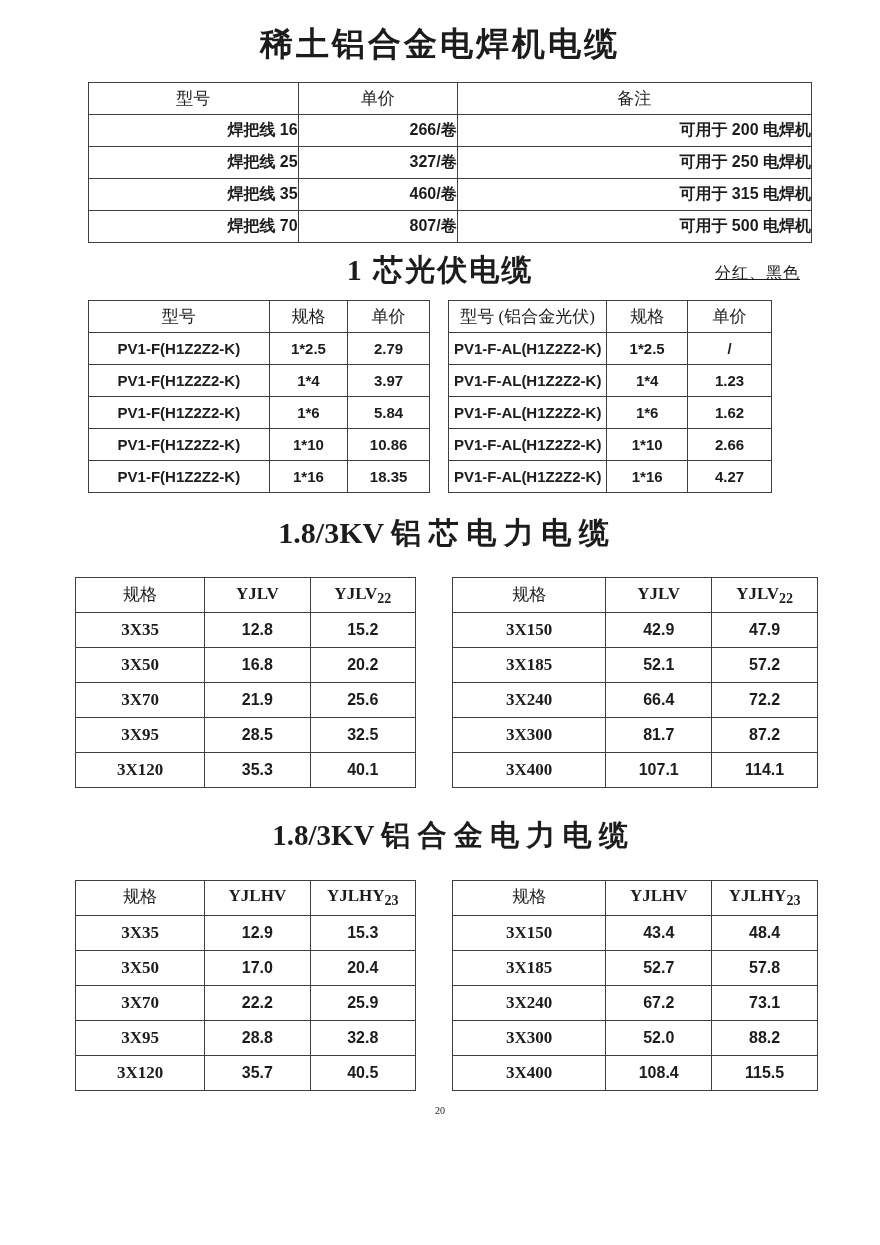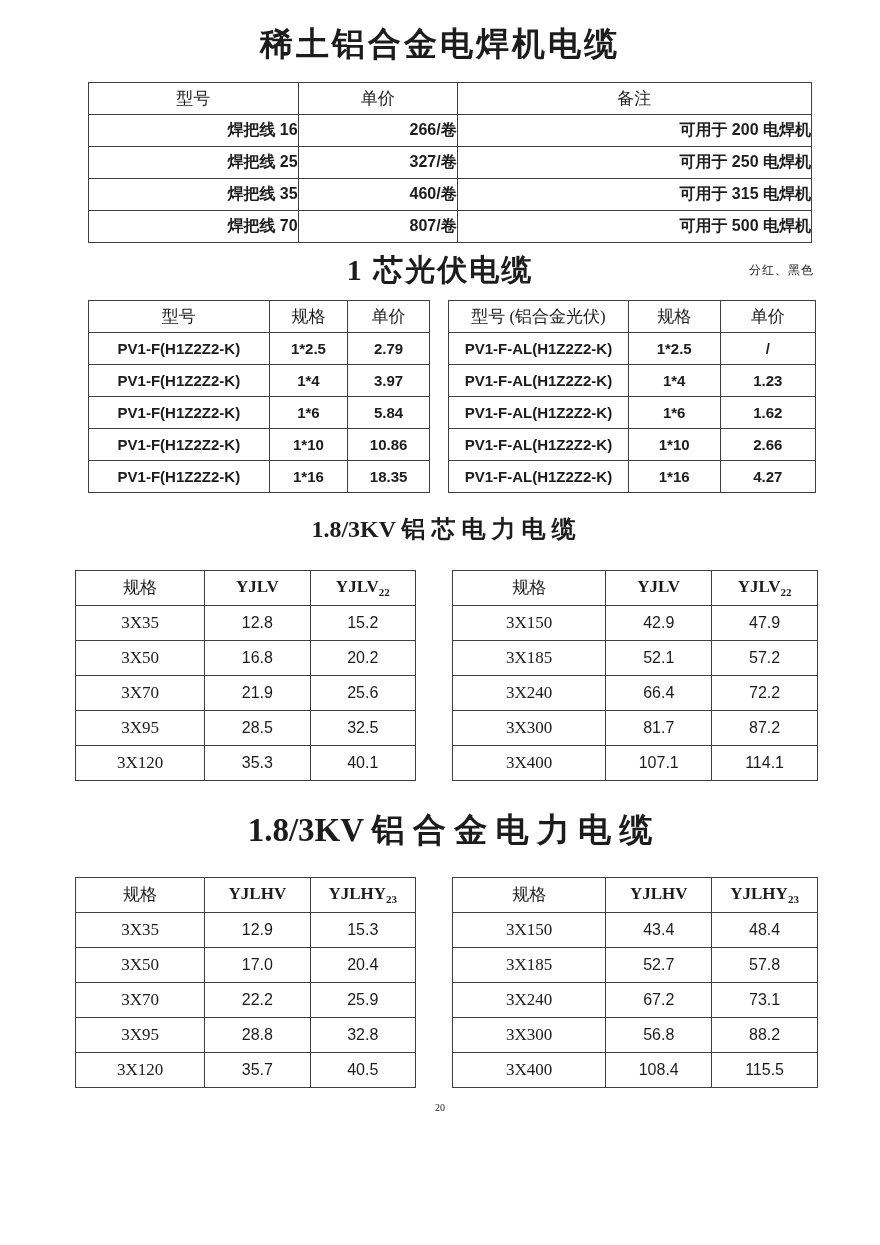--- a/index.html
+++ b/index.html
@@ -8,25 +8,25 @@
     width:880px; height:1245px;
     margin:0 auto;
     background:#ffffff;
     color:#1c1c1c;
     font-family:"Liberation Serif", serif;
     overflow:hidden;
   }
   .title { text-align:center; font-weight:bold; line-height:1.25; }
   .title-1 { padding-top:24px; font-size:33px; letter-spacing:3px; }
   .title-2 { margin-top:8px;  font-size:30px; letter-spacing:2px; position:relative; }
-  .title-3 { margin-top:21px; font-size:24px;padding-left:7px; }
-  .title-4 { margin-top:29px; font-size:33px;padding-left:20px; }
+  .title-3 { margin-top:21px; font-size:30px;padding-left:7px; }
+  .title-4 { margin-top:29px; font-size:29px;padding-left:20px; }
   .color-note {
-    position:absolute; right:66px; top:12px;
-    font-size:12px; font-weight:normal; letter-spacing:1px;
+    position:absolute; right:80px; top:12px;
+    font-size:16px; font-weight:normal; letter-spacing:1px;text-decoration:underline;
   }
 
   table { border-collapse:collapse; table-layout:fixed; }
   th, td {
     border:1.5px solid #3f3f3f;
     text-align:center; vertical-align:middle;
     padding:0; overflow:hidden; white-space:nowrap;
   }
   thead th { font-weight:normal; font-size:17px; }
 
@@ -44,30 +44,30 @@
   .pair { display:flex; align-items:flex-start; }
   .pair-pv  { margin:11px 0 0 88px; gap:18px; }
   .pair-pow { margin:26px 0 0 75px; gap:36px; }
 
   .tbl-pv th, .tbl-pv td { height:31px; }
   .tbl-pv td { font-family:"Liberation Sans", sans-serif; font-weight:700; font-size:15px; }
   .tbl-pv-left  { width:342px; }
   .tbl-pv-left  col:nth-child(1){ width:53%; }
   .tbl-pv-left  col:nth-child(2){ width:23%; }
   .tbl-pv-left  col:nth-child(3){ width:24%; }
-  .tbl-pv-right { width:368px; }
+  .tbl-pv-right { width:324px; }
   .tbl-pv-right col:nth-child(1){ width:49%; }
   .tbl-pv-right col:nth-child(2){ width:25%; }
   .tbl-pv-right col:nth-child(3){ width:26%; }
 
   .tbl-pow th, .tbl-pow td { height:34px; }
-  .tbl-pow td { font-family:"Liberation Sans", sans-serif; font-weight:400; font-size:16px;margin-top:16px; }
+  .tbl-pow td { font-family:"Liberation Sans", sans-serif; font-weight:700; font-size:16px;margin-top:16px; }
   .tbl-pow td:first-child { font-family:"Liberation Serif", serif; font-size:17px; }
   .tbl-pow thead th:nth-child(n+2) { font-weight:bold; font-family:"Liberation Serif", serif; }
-  .tbl-pow sub { font-size:11px; font-weight:bold; }
+  .tbl-pow sub { font-size:14px; font-weight:bold; }
   .tbl-pow-left  { width:341px; }
   .tbl-pow-left  col:nth-child(1){ width:38%; }
   .tbl-pow-left  col:nth-child(2){ width:31%; }
   .tbl-pow-left  col:nth-child(3){ width:31%; }
   .tbl-pow-right { width:366px; }
   .tbl-pow-right col:nth-child(1){ width:42%; }
   .tbl-pow-right col:nth-child(2){ width:29%; }
   .tbl-pow-right col:nth-child(3){ width:29%; }
 
   .page-number { margin-top:14px; text-align:center; font-size:10px; }
@@ -361,21 +361,21 @@
             <td>52.7</td>
             <td>57.8</td>
           </tr>
           <tr>
             <td>3X240</td>
             <td>67.2</td>
             <td>73.1</td>
           </tr>
           <tr>
             <td>3X300</td>
-            <td>56.8</td>
+            <td>52.0</td>
             <td>88.2</td>
           </tr>
           <tr>
             <td>3X400</td>
             <td>108.4</td>
             <td>115.5</td>
           </tr>
         </tbody>
     </table>
   </div>

